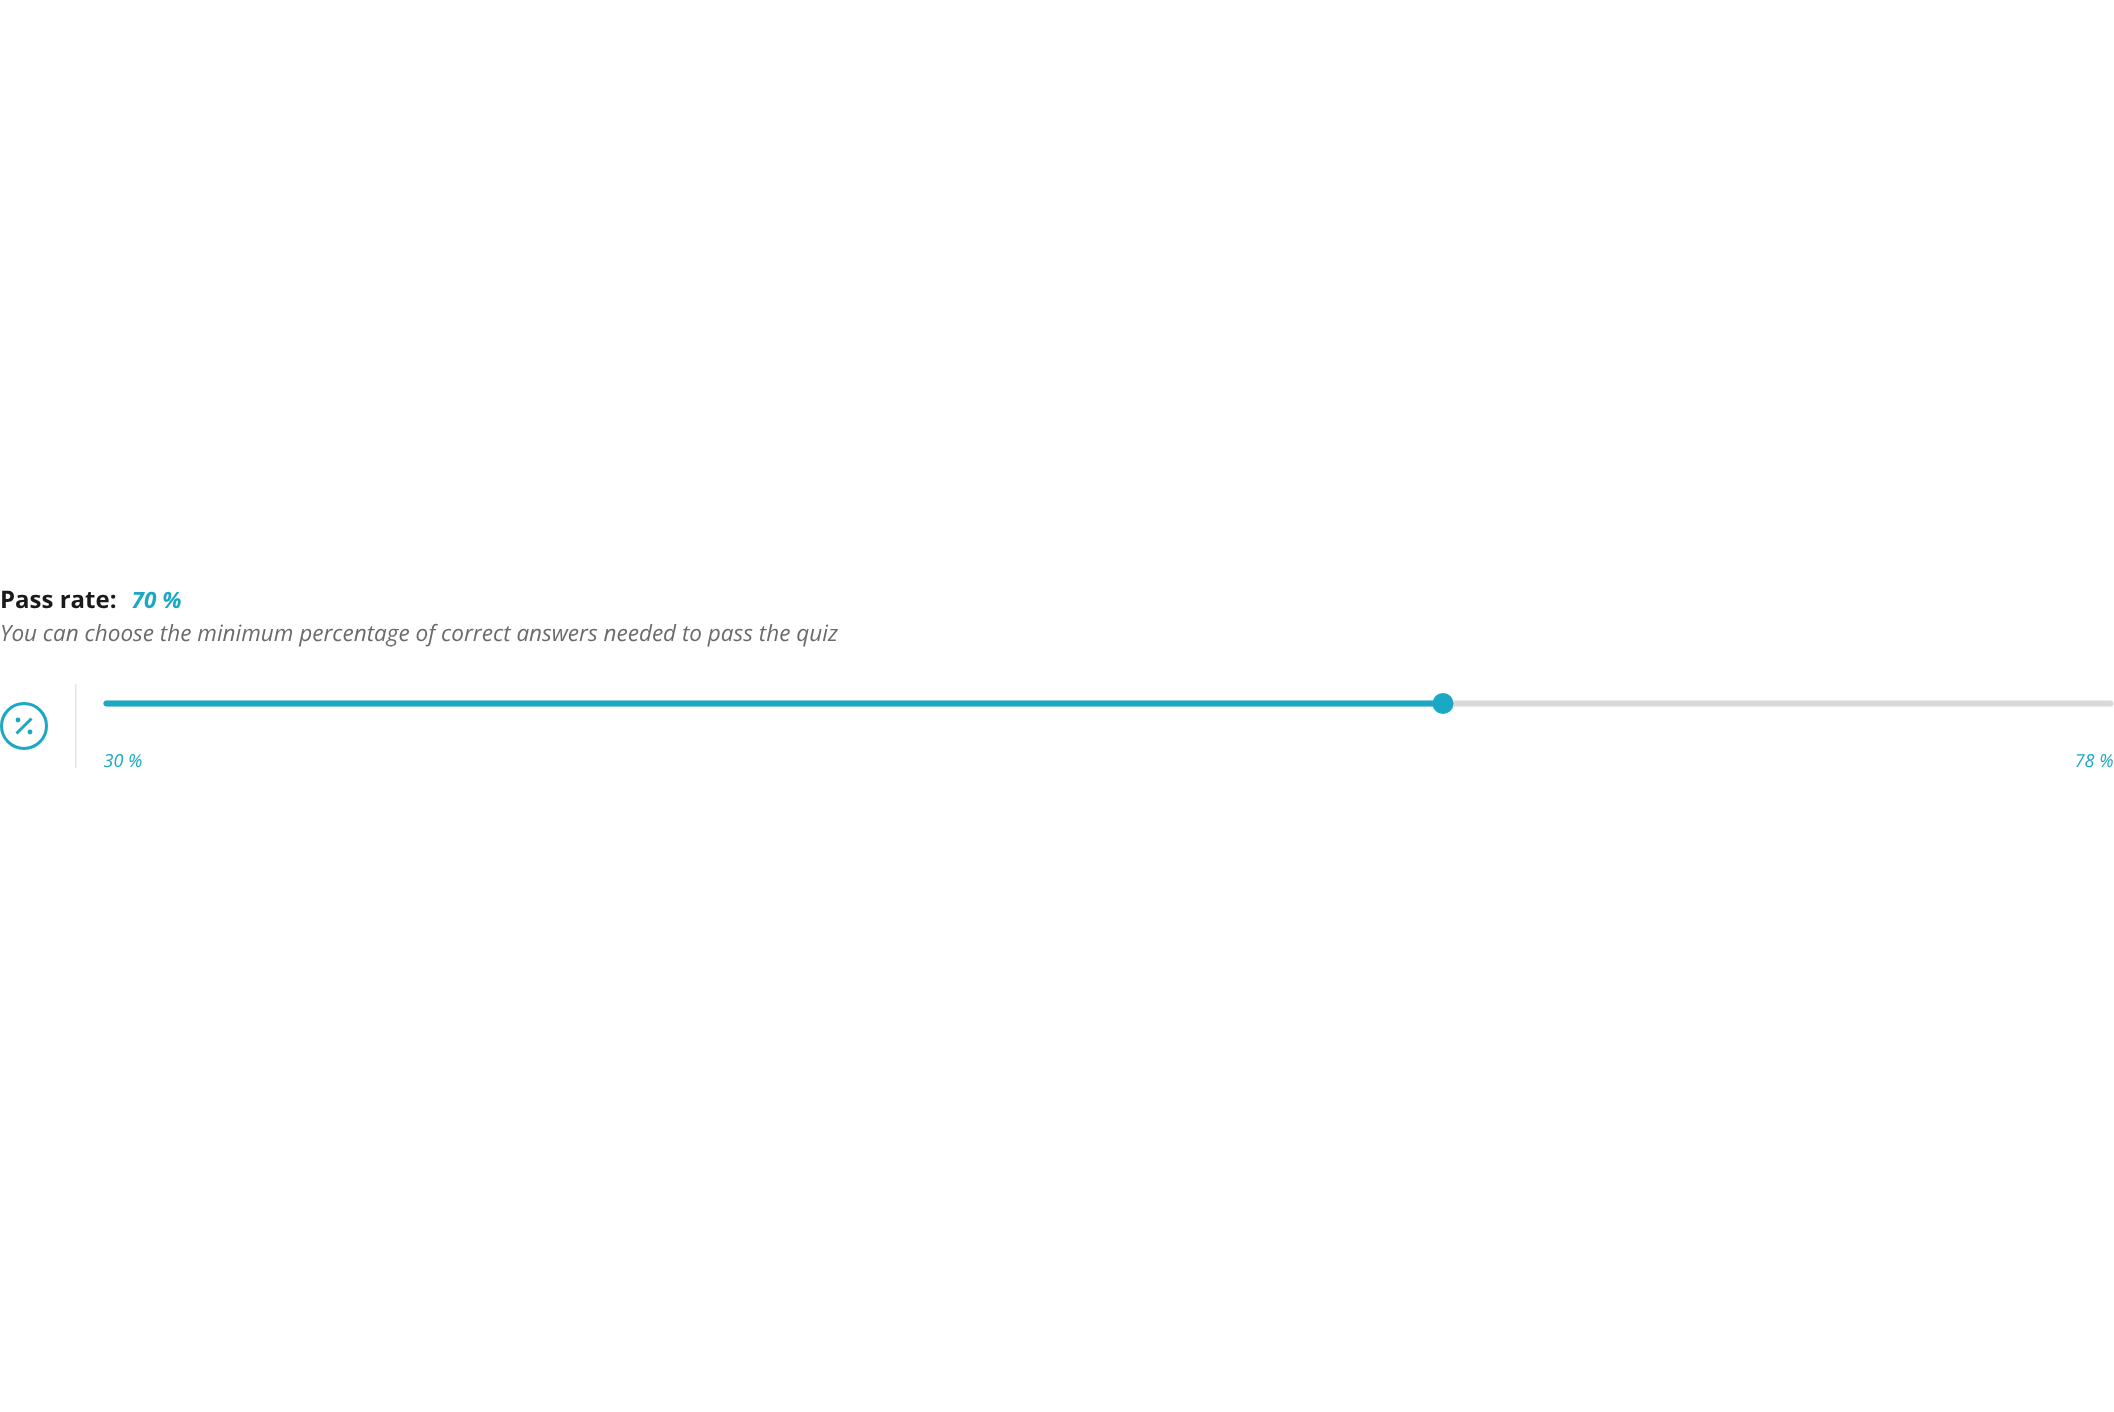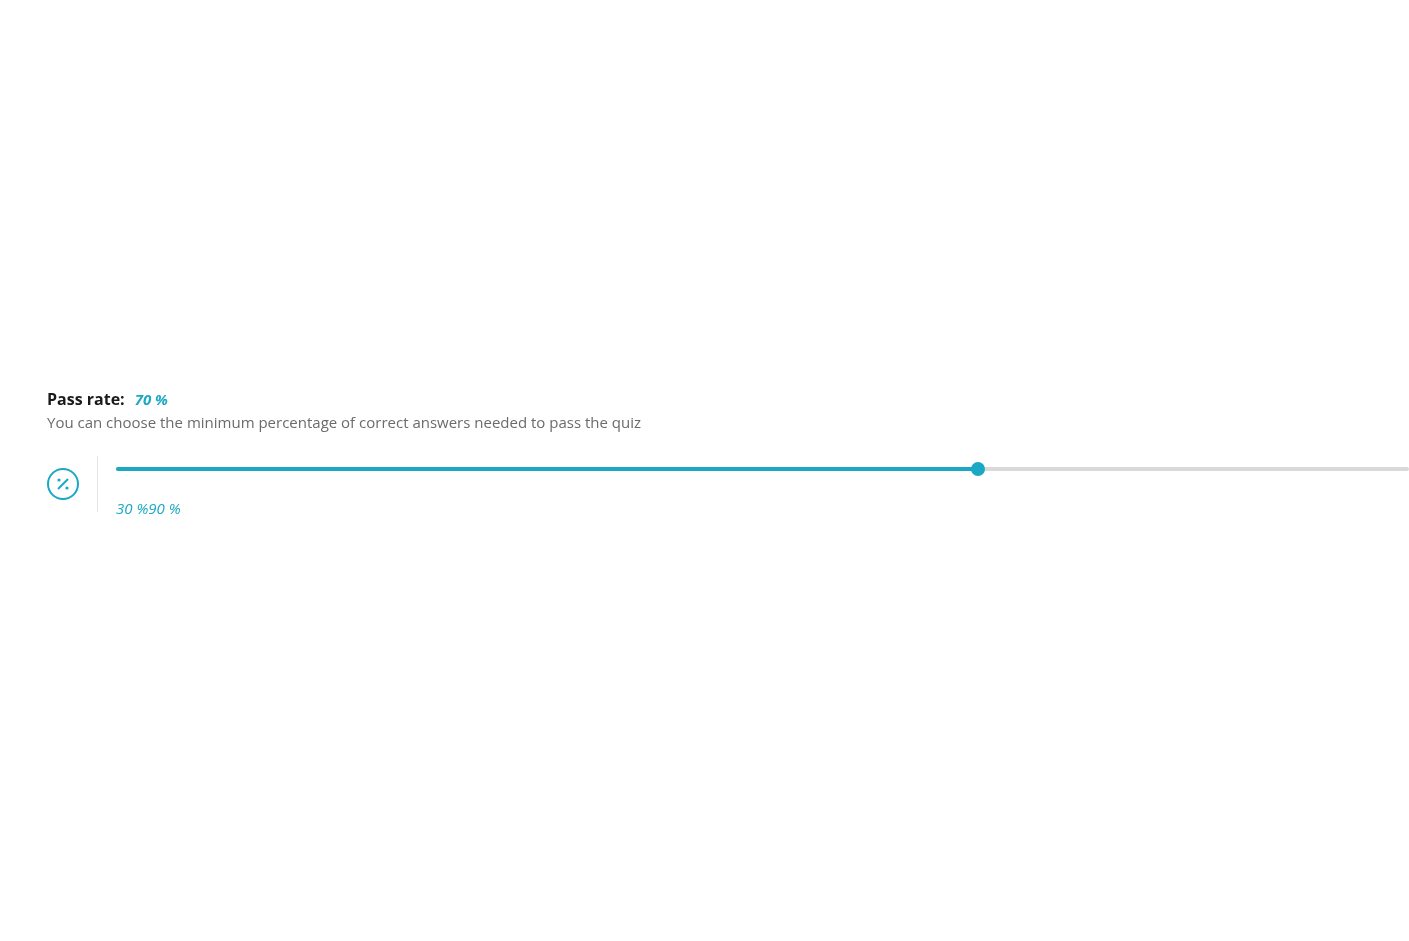--- a/index.html
+++ b/index.html
@@ -12,21 +12,20 @@
       background: #ffffff;
       width: 1409px;
       height: 941px;
       position: relative;
     }
     .pass-rate-section {
       position: absolute;
       top: 388px;
       left: 0;
       right: 0;
-      padding-left: 47px;
     }
     .header-line {
       display: flex;
       align-items: baseline;
       gap: 10px;
       padding-left: 0;
       margin-bottom: 2px;
     }
     .label {
       font-weight: 700;
@@ -34,20 +33,21 @@
       color: #1a1a1a;
     }
     .value {
       font-weight: 700;
       font-size: 15px;
       font-style: italic;
       color: #1ba8c4;
     }
     .description {
       font-size: 15px;
+      font-style: italic;
       color: #6b6b6b;
       margin-top: 2px;
       margin-bottom: 24px;
     }
     .slider-row {
       display: flex;
       align-items: flex-start;
       gap: 0;
       width: 100%;
     }
@@ -105,23 +105,23 @@
       top: 0;
       width: 14px;
       height: 14px;
       background: #1ba8c4;
       border-radius: 50%;
       transform: translateX(-50%);
       cursor: pointer;
     }
     .slider-labels {
       display: flex;
-      justify-content: flex-start;
+      justify-content: space-between;
       margin-top: 22px;
-      font-size: 15px;
+      font-size: 12px;
       font-style: italic;
       color: #1ba8c4;
     }
   </style>
 </head>
 <body>
 
 <div class="pass-rate-section">
   <div class="header-line">
     <span class="label">Pass rate:</span>
@@ -141,17 +141,17 @@
     </div>
 
     <div class="slider-area">
       <div class="slider-track-container">
         <div class="slider-track-bg"></div>
         <div class="slider-track-fill" id="slider-fill" style="width: 66.6667%;"></div>
         <div class="slider-thumb" id="slider-thumb" style="left: 66.6667%;"></div>
       </div>
       <div class="slider-labels">
         <span>30 %</span>
-        <span>90 %</span>
+        <span>78 %</span>
       </div>
     </div>
   </div>
 </div>
 
 </body></html>

